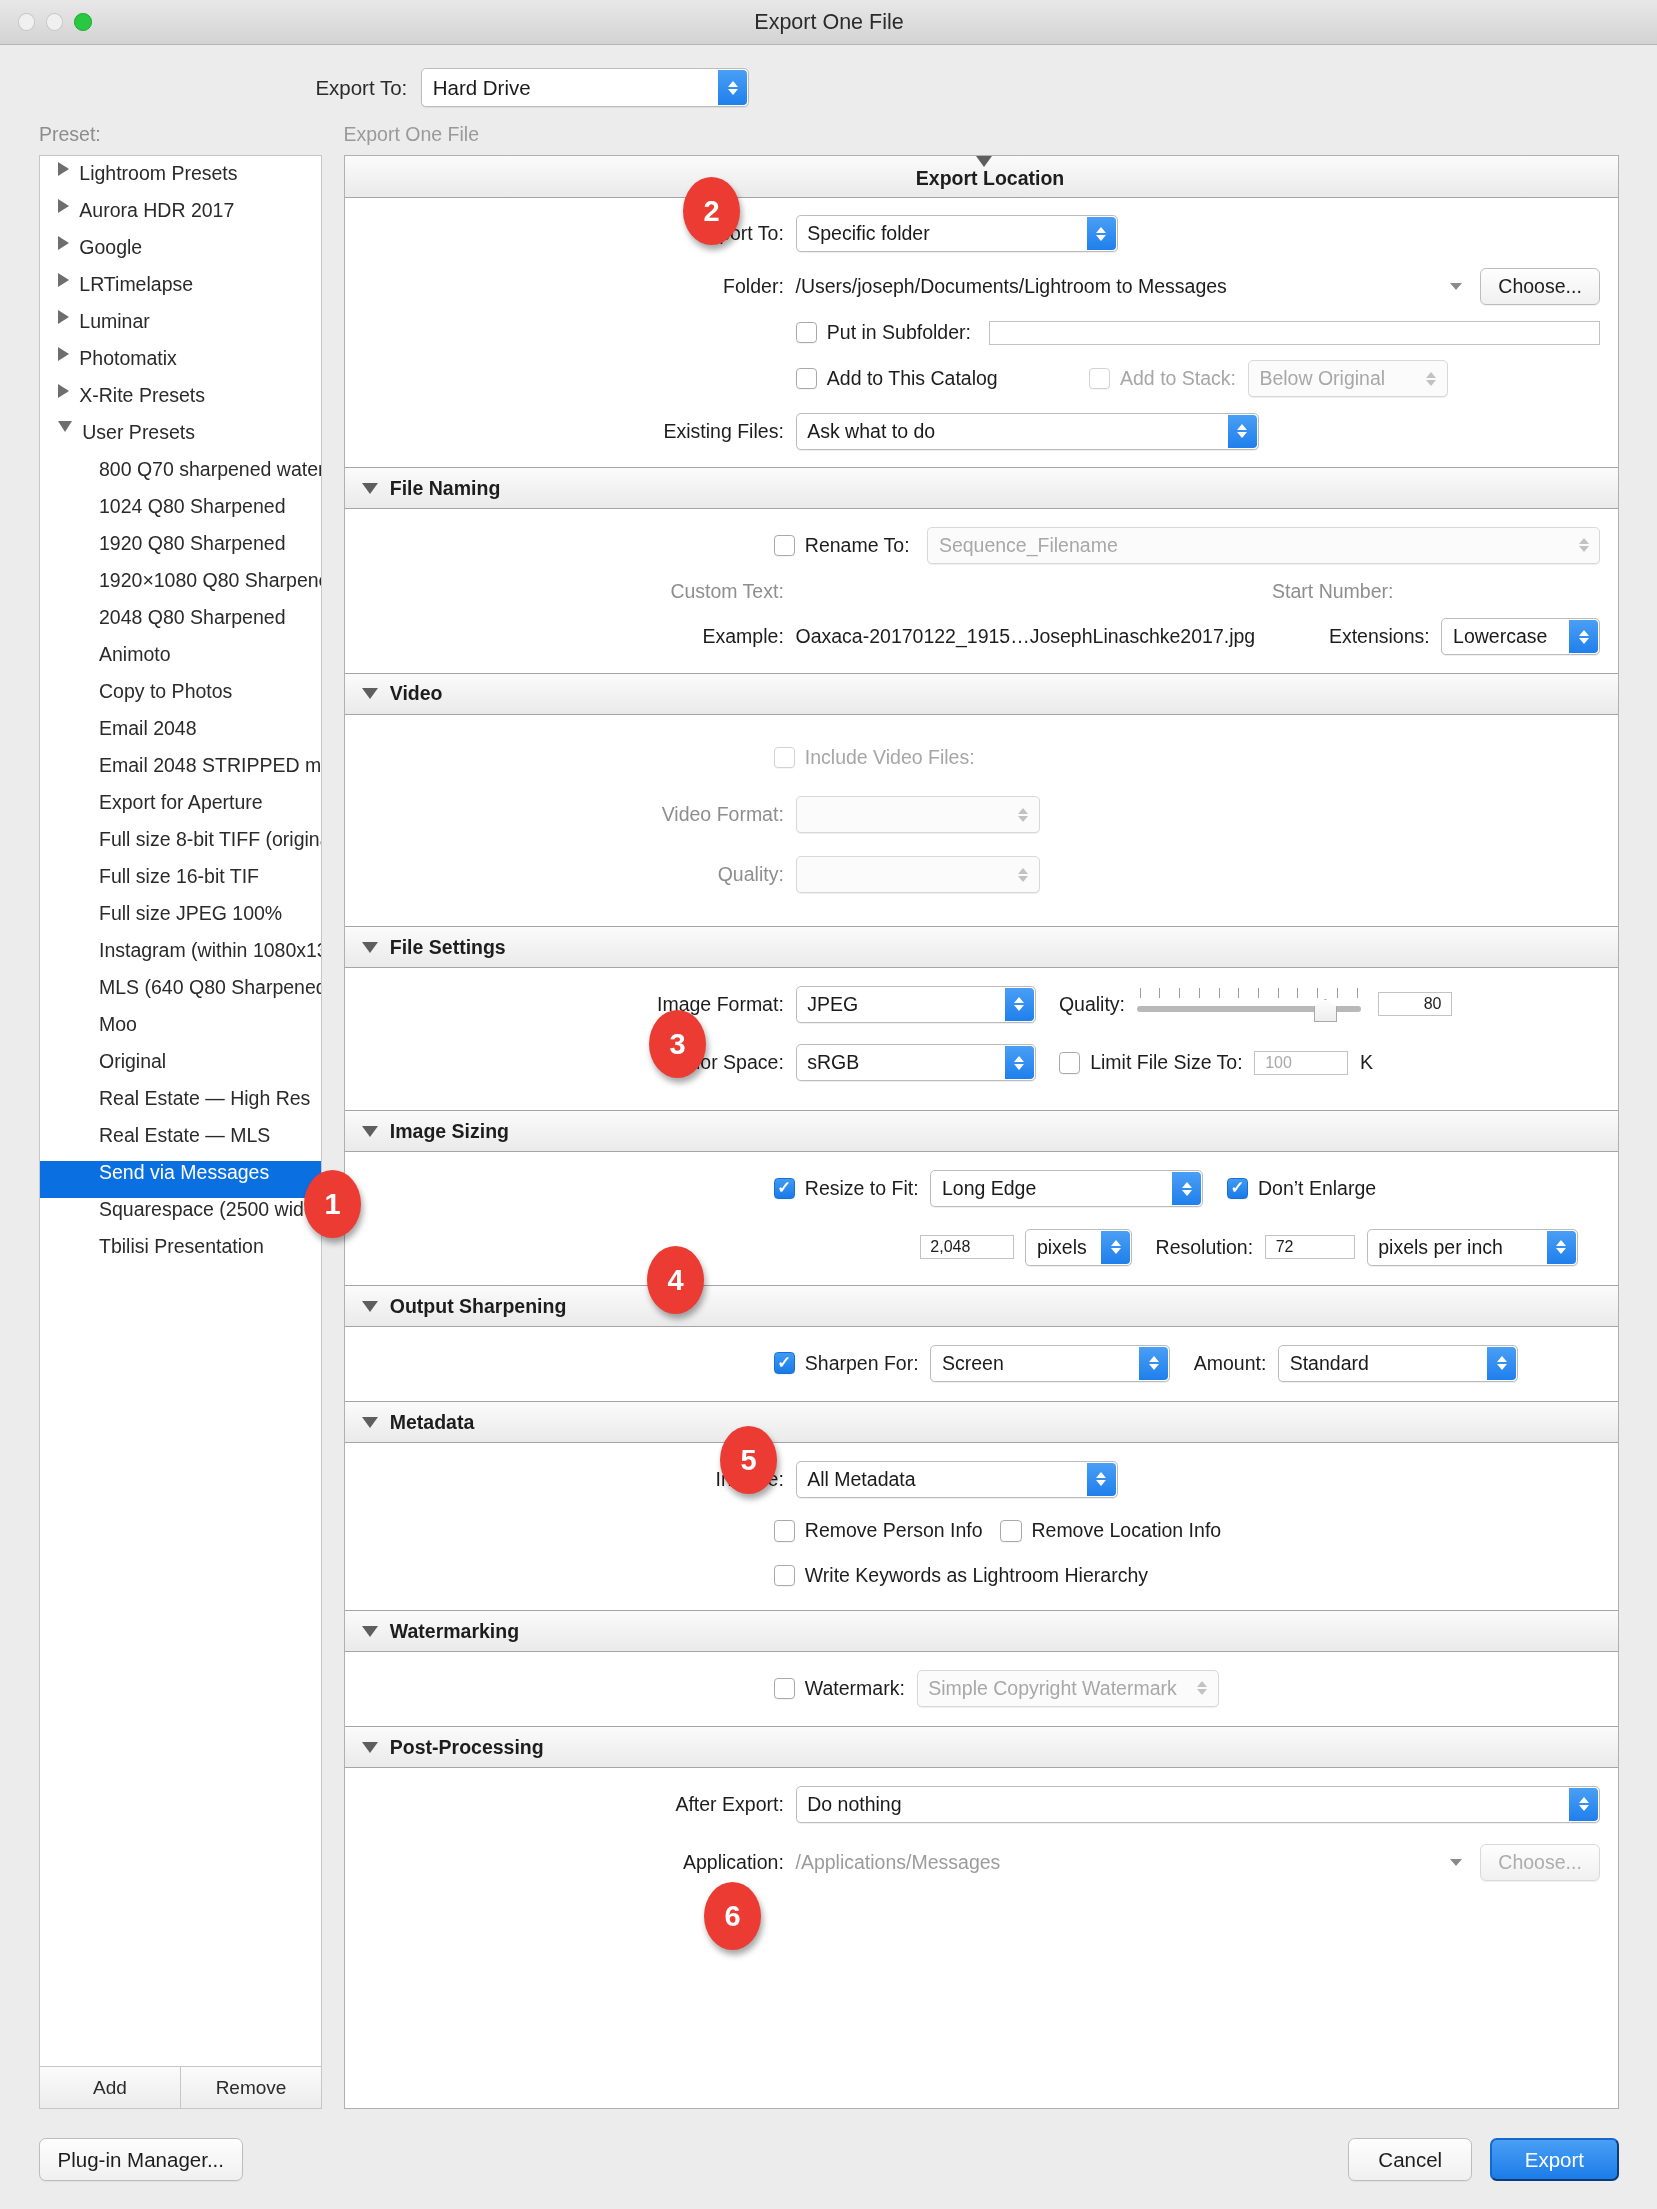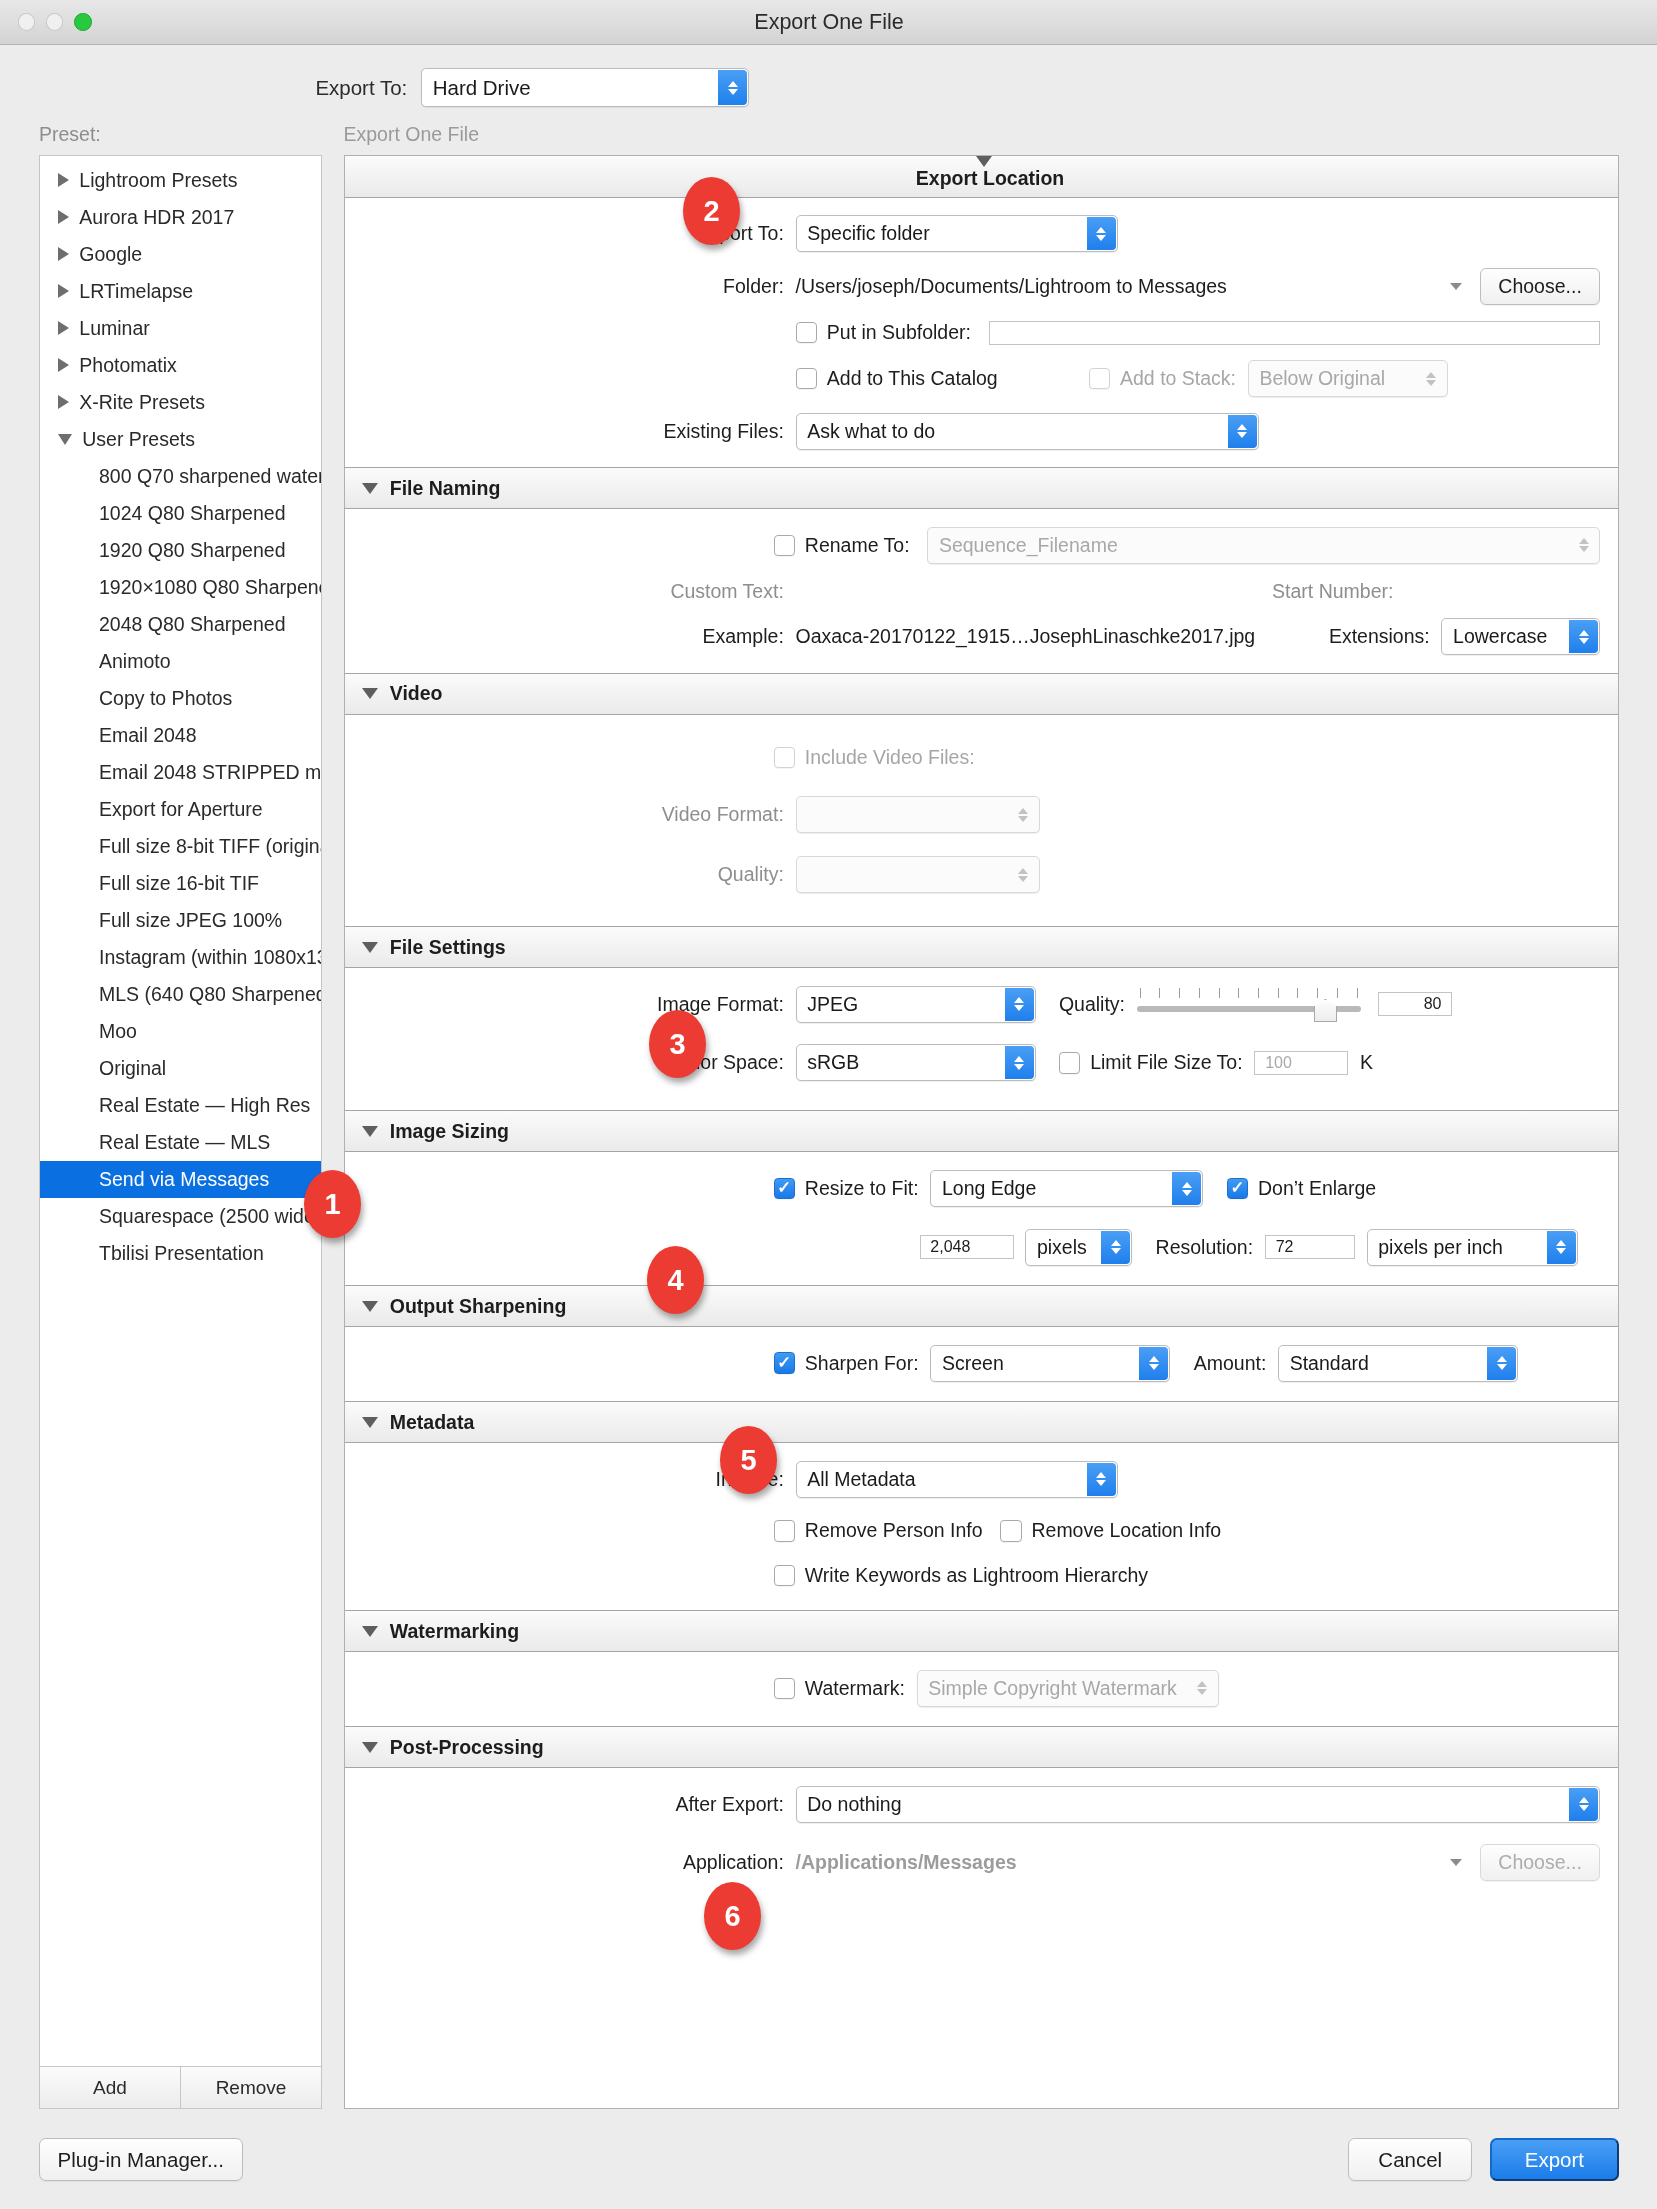--- a/index.html
+++ b/index.html
@@ -79,21 +79,21 @@
 
   .left-col { width: 283px; margin-left: 39px; display: flex; flex-direction: column; }
   .preset-label { font-size: 19.5px; color: #8d8d8d; margin-bottom: 8.8px; }
   .preset-box {
     flex: 1 1 auto; background: #fff;
     border: 1px solid #c6c6c6; display: flex; flex-direction: column;
     min-height: 0;
   }
   .preset-list { flex: 1 1 auto; overflow: hidden; padding-top: 5.9px; }
   .pitem {
-    height: 37px; display: flex; align-items: center;
+    height: 37px; display: flex; 
     font-size: 19.5px; color: #2a2a2a; padding-left: 17.6px;
     white-space: nowrap; overflow: hidden;
   }
   .pitem .tri {
     width: 0; height: 0; margin-right: 10.7px; flex: none;
     border-top: 7.8px solid transparent; border-bottom: 7.8px solid transparent;
     border-left: 11.7px solid #6e6e6e;
   }
   .pitem .tri.open {
     border-left: 7.8px solid transparent; border-right: 7.8px solid transparent;
@@ -156,21 +156,21 @@
 
   
   .tf {
     background: #fff; border: 1px solid #c3c3c3; height: 24px;
     display: flex; align-items: center; padding: 0 9.8px;
     font-size: 16px; color: #1d1d1d;
   }
   .tf.right { justify-content: flex-end; }
   .tf.ph { color: #a9a9a9; }
   .static { font-size: 19.5px; color: #1d1d1d; }
-  .static.dim { color: #9c9c9c; font-weight: bold; }
+  .static.dim { color: #9c9c9c; }
 
   
   .btn {
     height: 37px; padding: 0 17.6px; background: linear-gradient(to bottom,#fefefe,#f0f0f0);
     border: 1px solid #bdbdbd; border-radius: 5.9px; font-size: 19.5px; color: #1d1d1d;
     font-family: inherit; cursor: default; display: flex; align-items: center;
     box-shadow: 0 1px 1px rgba(0,0,0,.06);
   }
   .btn.dim { color: #adadad; border-color: #d9d9d9; }
 

